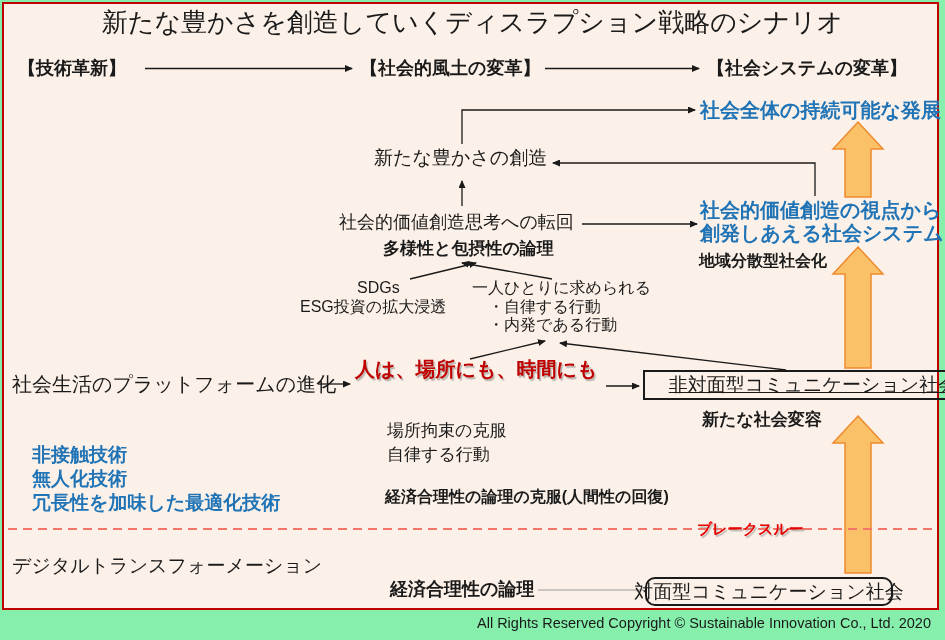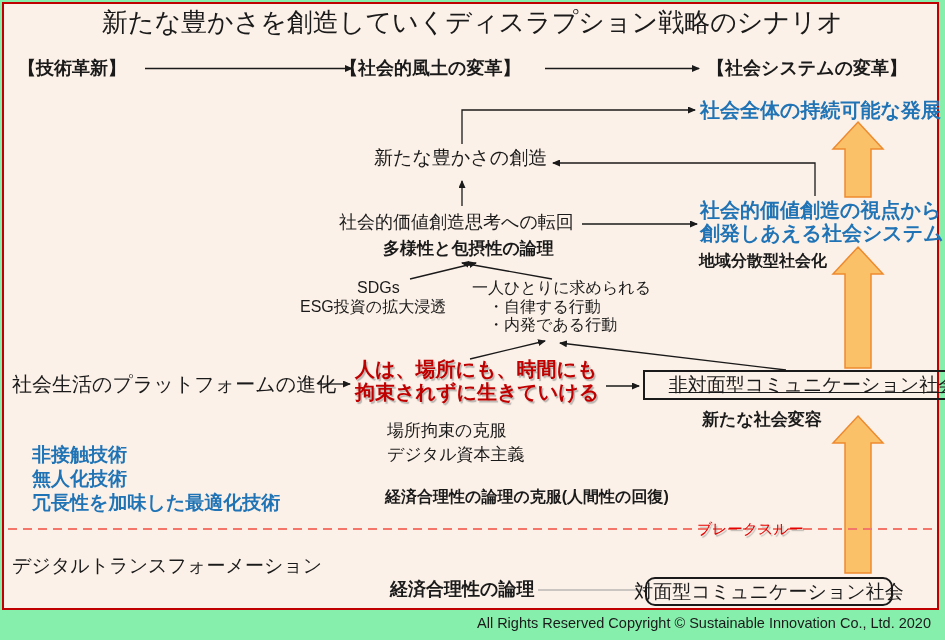--- a/index.html
+++ b/index.html
@@ -5,21 +5,21 @@
   html,body{margin:0;padding:0;background:#ffffff;}
   #stage{position:relative;width:945px;height:640px;background:#86efac;overflow:hidden;
          font-family:"Liberation Sans","DejaVu Sans",sans-serif;color:#1a1a1a;}
   #frame{position:absolute;left:2px;top:2px;width:937px;height:608px;
          background:#FCF1E8;border:2px solid #C00000;box-sizing:border-box;}
   #connectors{position:absolute;left:0;top:0;width:945px;height:640px;pointer-events:none;}
   .t{position:absolute;white-space:nowrap;line-height:1.15;}
   .b{font-weight:bold;}
   .blue{color:#2074B6;font-weight:bold;}
   .redtxt{color:#C00000;font-weight:bold;text-shadow:1.5px 1.5px 1px rgba(130,130,130,.55);}
-  .red2{color:#E60000;font-weight:normal;text-shadow:1.5px 1.5px 1px rgba(130,130,130,.5);}
+  .red2{color:#E60000;font-weight:bold;text-shadow:1.5px 1.5px 1px rgba(130,130,130,.5);}
   .boxed{position:absolute;border:2px solid #1a1a1a;box-sizing:border-box;
          display:flex;align-items:center;justify-content:center;white-space:nowrap;}
   .title{left:0;right:0;text-align:center;font-size:26px;}
 </style>
 </head>
 <body>
 
 <div id="stage">
   <div id="frame"></div>
 
@@ -49,21 +49,21 @@
       <path d="M552,279 L462,263" marker-end="url(#ah)"></path>
       <path d="M470,359 L545,341" marker-end="url(#ah)"></path>
       <path d="M786,370 L560,343" marker-end="url(#ah)"></path>
       <path d="M318,384 H350" marker-end="url(#ah)"></path>
       <path d="M606,386 H639" marker-end="url(#ah)"></path>
     </g>
   </svg>
 
   <div class="t title" style="top:8px;">新たな豊かさを創造していくディスラプション戦略のシナリオ</div>
   <div class="t b" style="left:18px;top:58px;font-size:18px;">【技術革新】</div>
-  <div class="t b" style="left:340px;top:58px;font-size:18px;">【社会的風土の変革】</div>
+  <div class="t b" style="left:360px;top:58px;font-size:18px;">【社会的風土の変革】</div>
   <div class="t b" style="left:707px;top:58px;font-size:18px;">【社会システムの変革】</div>
 
   <div class="t blue" style="left:700px;top:99px;font-size:20px;">社会全体の持続可能な発展</div>
   <div class="t blue" style="left:700px;top:199px;font-size:20px;line-height:23px;">
     <div>社会的価値創造の視点から</div>
     <div>創発しあえる社会システム</div>
   </div>
   <div class="t b" style="left:699px;top:252px;font-size:16px;">地域分散型社会化</div>
 
   <div class="t" style="left:374px;top:147px;font-size:19px;">新たな豊かさの創造</div>
@@ -73,34 +73,33 @@
   <div class="t" style="left:357px;top:279px;font-size:16px;">SDGs</div>
   <div class="t" style="left:300px;top:298px;font-size:16px;">ESG投資の拡大浸透</div>
 
   <div class="t" style="left:472px;top:279px;font-size:16px;">一人ひとりに求められる</div>
   <div class="t" style="left:488px;top:298px;font-size:16px;">・自律する行動</div>
   <div class="t" style="left:488px;top:316px;font-size:16px;">・内発である行動</div>
 
   <div class="t" style="left:12px;top:373px;font-size:20px;">社会生活のプラットフォームの進化</div>
   <div class="t redtxt" style="left:355px;top:358px;font-size:20px;line-height:22.5px;">
     <div>人は、場所にも、時間にも</div>
-    <div>拘束されずに生きていける</div>
   </div>
 
   <div class="boxed" style="left:643px;top:370px;width:340px;height:30px;font-size:19px;text-decoration:underline;">
     <span>非対面型コミュニケーション社会</span>
   </div>
   <div class="t b" style="left:702px;top:410px;font-size:17px;">新たな社会変容</div>
 
   <div class="t blue" style="left:32px;top:444px;font-size:19px;">非接触技術</div>
   <div class="t blue" style="left:32px;top:468px;font-size:19px;">無人化技術</div>
   <div class="t blue" style="left:32px;top:492px;font-size:19px;">冗長性を加味した最適化技術</div>
 
   <div class="t" style="left:387px;top:421px;font-size:17px;">場所拘束の克服</div>
-  <div class="t" style="left:387px;top:445px;font-size:17px;">デジタル資本主義</div>
+  <div class="t" style="left:387px;top:445px;font-size:17px;">自律する行動</div>
   <div class="t b" style="left:385px;top:488px;font-size:16px;">経済合理性の論理の克服(人間性の回復)</div>
 
   <div class="t red2" style="left:697px;top:520px;font-size:15px;">ブレークスルー</div>
 
   <div class="t" style="left:12px;top:555px;font-size:19px;">デジタルトランスフォーメーション</div>
   <div class="t b" style="left:390px;top:579px;font-size:18px;">経済合理性の論理</div>
 
   <div class="boxed" style="left:645px;top:577px;width:248px;height:29px;font-size:19px;border-radius:10px;">
     <span>対面型コミュニケーション社会</span>
   </div>

